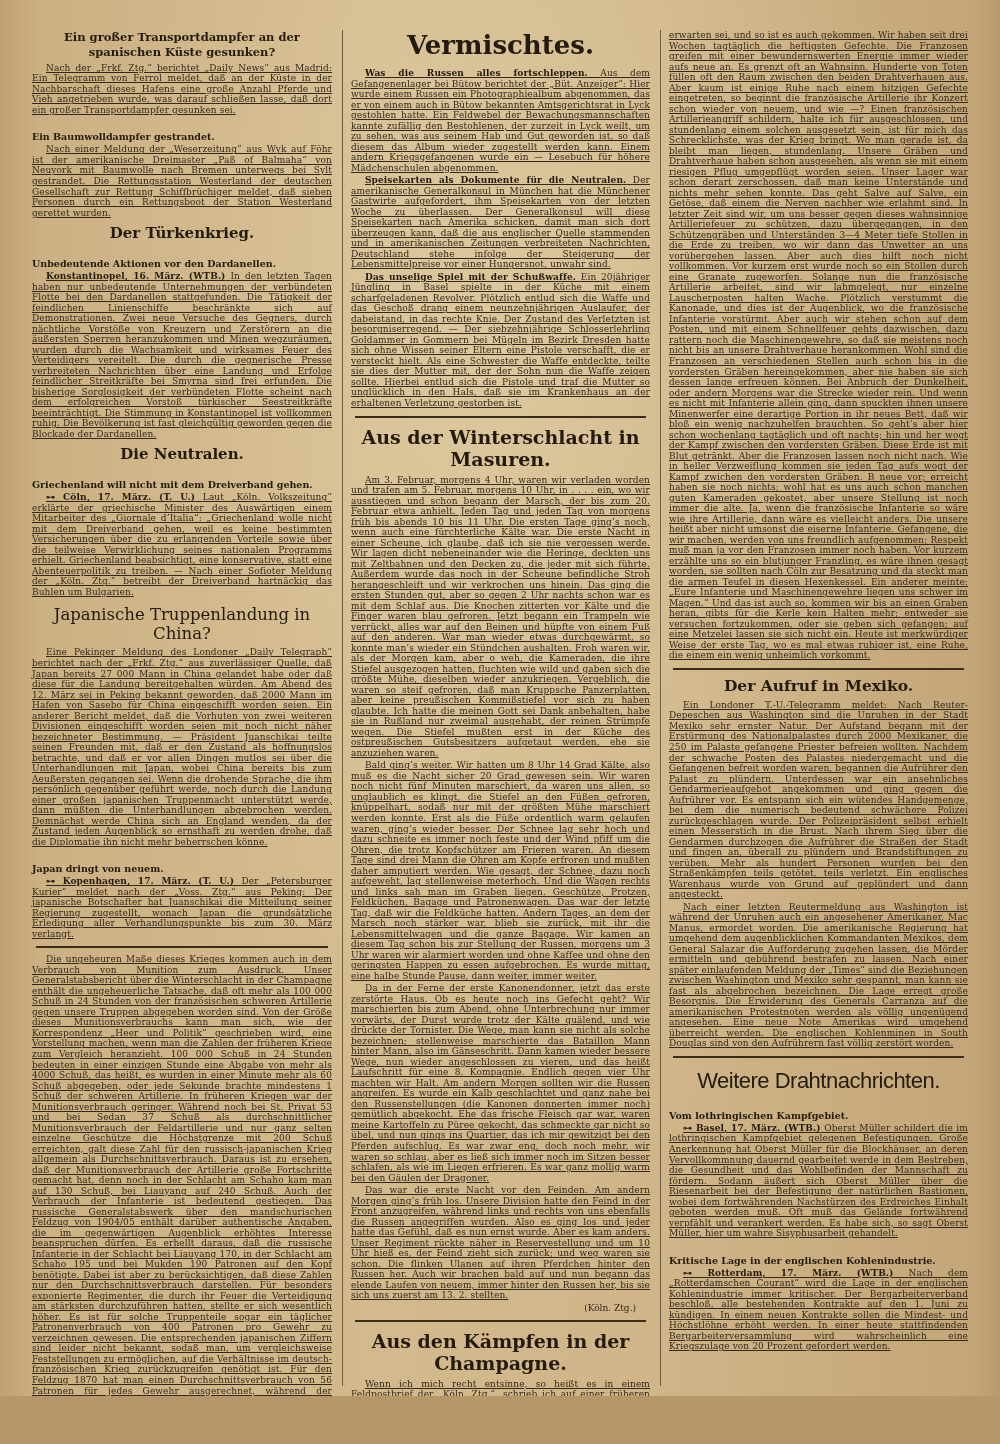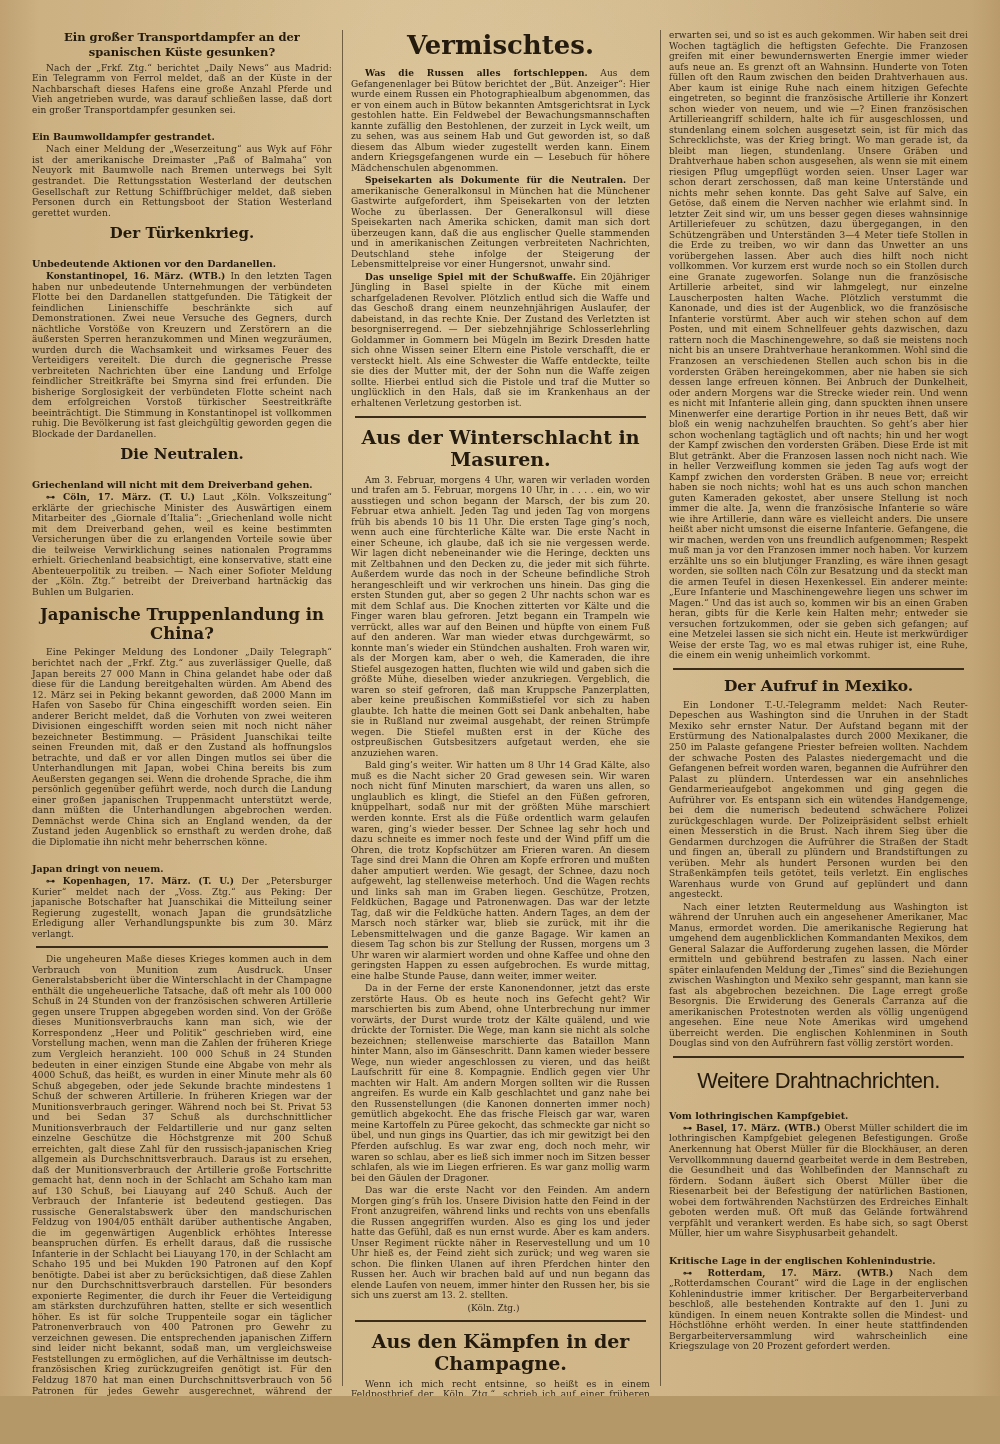--- a/index.html
+++ b/index.html
@@ -9,30 +9,30 @@
         padding:30px 22px 10px 24px;
         background:
           radial-gradient(ellipse at 50% 25%, rgba(255,244,210,.25), rgba(0,0,0,0) 60%),
           linear-gradient(90deg,#bfa172 0%,#ccb183 4%,#d3ba8d 38%,#cfb588 66%,#c4a778 97%,#b99b6b 100%);
         color:#33281a;overflow:hidden;}
   .cols{display:flex;height:100%;}
   .col{flex:1 1 33.33%;box-sizing:border-box;padding:0 10px 0 8px;}
   .col + .col{border-left:1.5px solid rgba(56,42,22,.65);}
   
   .para{margin:0 0 2px 0;font-size:9px;line-height:1.17;text-align:justify;
-        text-indent:14px;letter-spacing:.1px;}
+        text-indent:14px;letter-spacing:.1px;text-decoration:underline;}
   .para .lead{font-weight:bold;color:#241b0e;}
   .no-indent{text-indent:0;}
-  .sig{font-size:9px;text-align:center;padding-right:14px;margin:0 0 2px 0;}
+  .sig{font-size:9px;text-align:right;padding-right:14px;margin:0 0 2px 0;}
   
   .h-art{font-size:11.5px;line-height:1.3;font-weight:bold;text-align:center;
          margin:0 0 3px 0;color:#241b0e;}
   .h-sub{font-size:9.5px;font-weight:bold;margin:16px 0 2px 0;color:#241b0e;}
   .h-sec{font-size:15px;font-weight:bold;text-align:center;margin:6px 0 2px 0;color:#241b0e;}
-  .h-big{font-size:16.5px;font-weight:bold;text-align:center;margin:8px 0 4px 0;color:#241b0e;}
+  .h-big{font-size:16.5px;font-weight:normal;text-align:center;margin:8px 0 4px 0;color:#241b0e;}
   .h-huge{font-size:26px;font-weight:bold;text-align:center;margin:0 0 8px 0;color:#241b0e;}
   .h-mid{font-size:19px;font-weight:bold;text-align:center;margin:8px 0 5px 0;color:#241b0e;}
   .h-schuss{font-size:19px;font-weight:bold;text-align:center;margin:8px 0 5px 0;color:#241b0e;}
   .h-mex{font-size:15.5px;font-weight:bold;text-align:center;margin:0 0 5px 0;color:#241b0e;}
   .h-draht{font-family:"Liberation Sans",sans-serif;font-size:22px;font-weight:normal;
            text-align:center;letter-spacing:-.5px;margin:10px 0 4px 0;color:#241b0e;}
   .rule{border:0;border-top:2.5px solid #3a2c18;margin:7px 4px 6px 4px;}
 </style>
 </head>
 <body>

